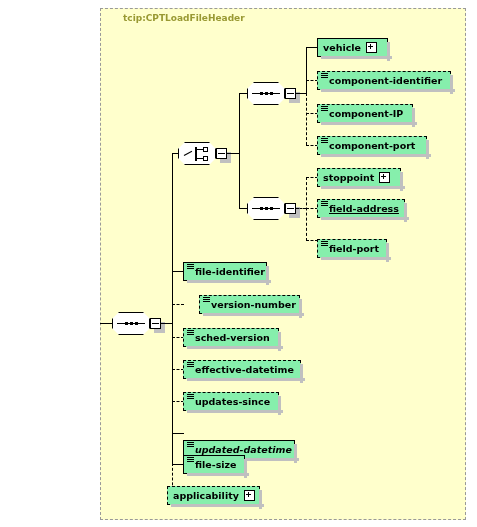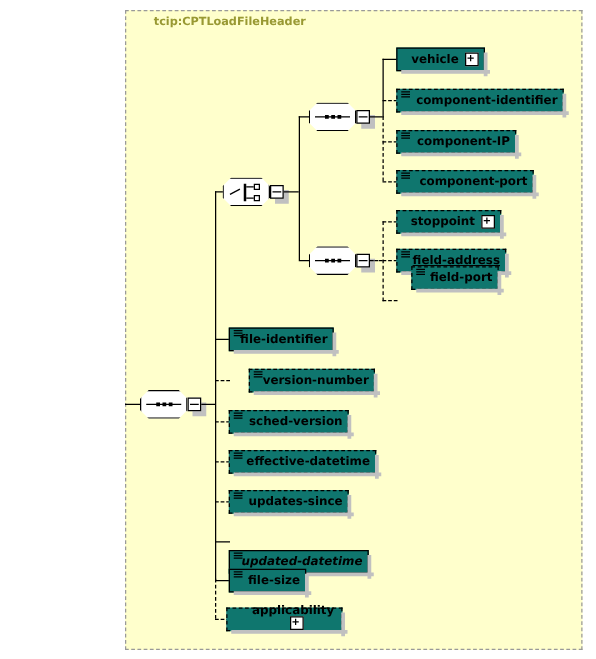--- a/index.html
+++ b/index.html
@@ -28,28 +28,27 @@
     font-size: 9px;
     font-weight: bold;
     white-space: nowrap;
     letter-spacing: 0px;
   }
 
   
   .node {
     position: absolute;
     box-sizing: border-box;
-    background: #0f766e;
+    background: #86efac;
     height: 19px;
     display: flex;
     align-items: center;
-    padding-left: 18px;
+    padding-left: 5px;
     padding-right: 4px;
     white-space: nowrap;
-    justify-content: flex-end;
   }
   .node.solid  { border: 1px solid #000000; }
   .node.dashed { border: 1px dashed #000000; }
   .node .shadow-l {
     position: absolute;
     left: 3px; top: 100%;
     height: 3px;
     background: #c0c0c0;
   }
   .node .shadow-r {
@@ -378,21 +377,21 @@
     <span class="shadow-r" style="height:19px;"></span>
     <span class="attr-mark">
         <i></i>
         <i></i>
         <i></i>
       </span>
     <span class="label" style="padding-left:6px;">field-address</span>
   </div>
 
   <div class="ln h-dash" style="left:306px; top:240px; width:12px;"></div>
-  <div class="node dashed" style="left:317px; top:213px; width:70px;margin-left:12px;">
+  <div class="node dashed" style="left:317px; top:239px; width:70px;">
     <span class="shadow-l" style="width:70px;"></span>
     <span class="shadow-r" style="height:19px;"></span>
     <span class="attr-mark">
         <i></i>
         <i></i>
         <i></i>
       </span>
     <span class="label" style="padding-left:6px;">field-port</span>
   </div>
 
@@ -474,20 +473,20 @@
     <span class="shadow-r" style="height:19px;"></span>
     <span class="attr-mark">
         <i></i>
         <i></i>
         <i></i>
       </span>
     <span class="label" style="padding-left:6px;">file-size</span>
   </div>
 
   <div class="ln h-dash" style="left:172px; top:495px; width:12px;"></div>
-  <div class="node dashed" style="left:181px; top:486px; width:93px;flex-direction:column;">
+  <div class="node dashed" style="left:167px; top:486px; width:93px;">
     <span class="shadow-l" style="width:93px;"></span>
     <span class="shadow-r" style="height:19px;"></span>
     <span class="label">applicability</span>
     <span class="toggle plus"></span>
   </div>
 
 </div>
 
 </body></html>

